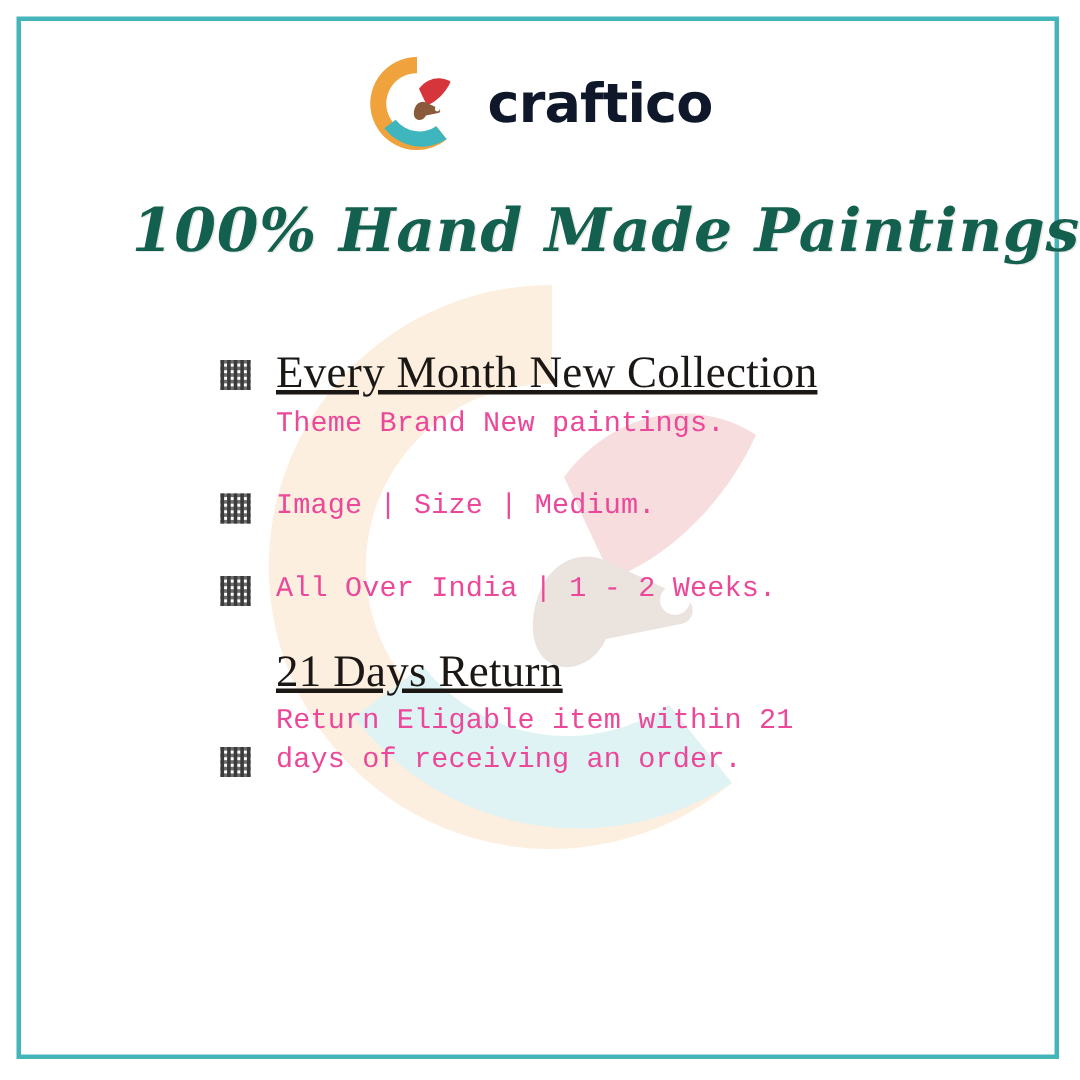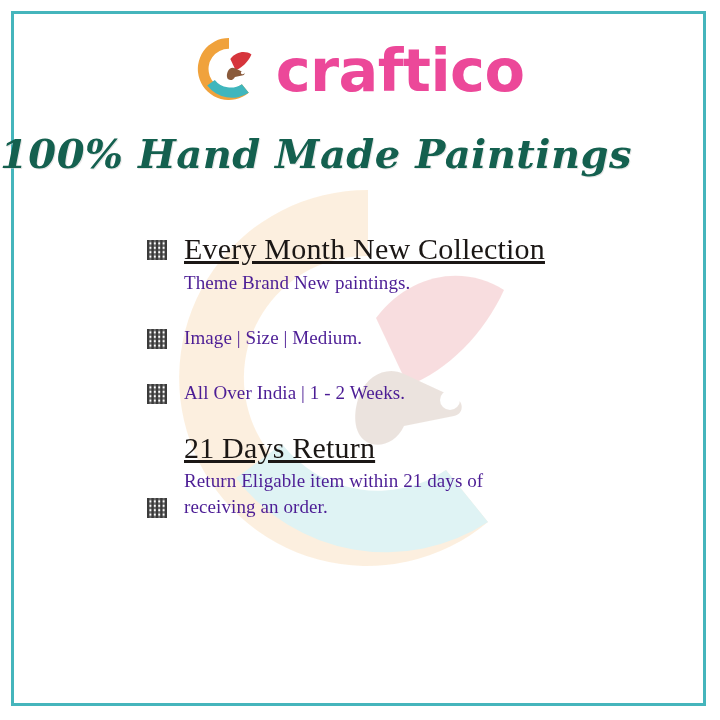--- a/index.html
+++ b/index.html
@@ -53,36 +53,36 @@
     gap: 14px;
   }
   .logo-mark {
     width: 66px;
     height: 66px;
     flex: 0 0 66px;
   }
   .logo-mark svg { display: block; width: 100%; height: 100%; }
   .logo-word {
     font-family: "DejaVu Sans", sans-serif;
-    font-size: 59px;
+    font-size: 36px;
     font-weight: 700;
     letter-spacing: -0.6px;
-    color: #ec4899;
+    color: #0f172a;
     line-height: 1;
     position: relative;
     top: 1px;
   }
 
   
   .headline {
     position: absolute;
     left: 0;
     top: 130px;
     width: 720px;
-    text-align: left;
+    text-align: right;
     font-family: "DejaVu Serif", serif;
     font-style: italic;
     font-weight: 700;
     font-size: 40px;
     letter-spacing: 0.5px;
     color: #14604f;
     text-shadow: 1px 1px 0 rgba(200,200,200,0.45);
     white-space: nowrap;
   }
 
@@ -112,24 +112,24 @@
   .feature-text { flex: 1 1 auto; }
   .feature-title {
     font-family: "Liberation Serif", serif;
     font-size: 30px;
     line-height: 1.12;
     color: #1b1715;
     letter-spacing: 0.2px;
     text-decoration: underline;
   }
   .feature-sub {
-    font-family: Liberation Serif, serif;
+    font-family: Liberation Mono, monospace;
     font-size: 19px;
     line-height: 1.32;
-    color: #4c1d95;
+    color: #ec4899;
     margin-top: 4px;
     letter-spacing: 0.1px;
   }
 </style>
 </head>
 <body>
 
 <div class="canvas">
 
   <div class="watermark">

